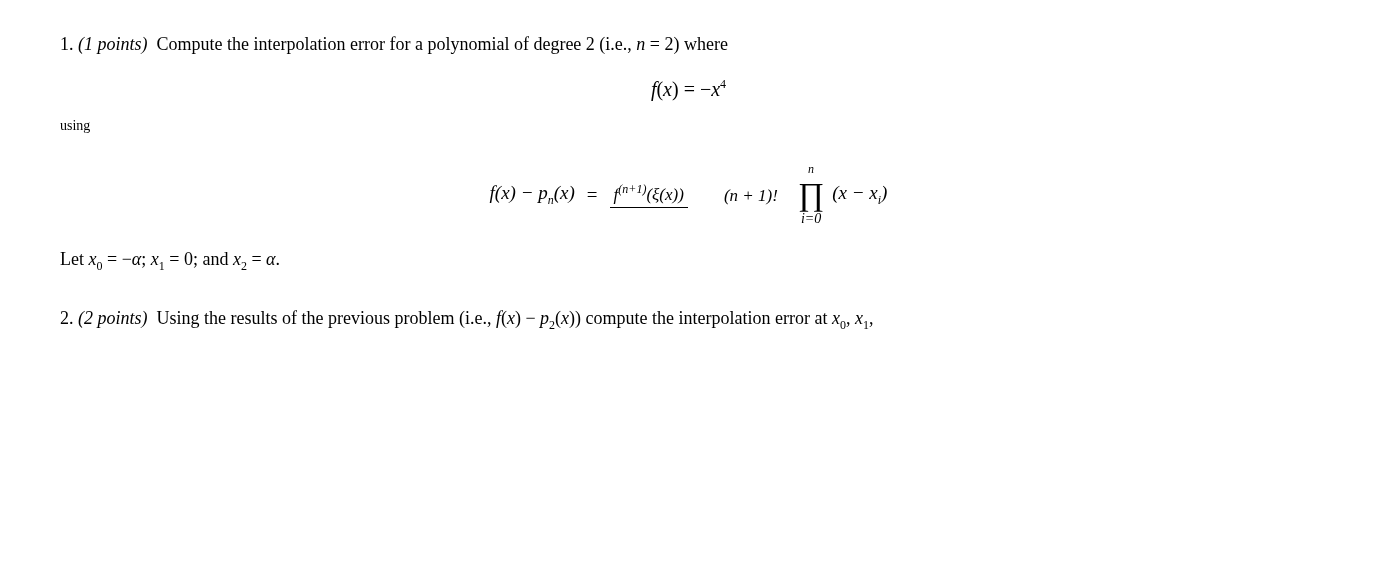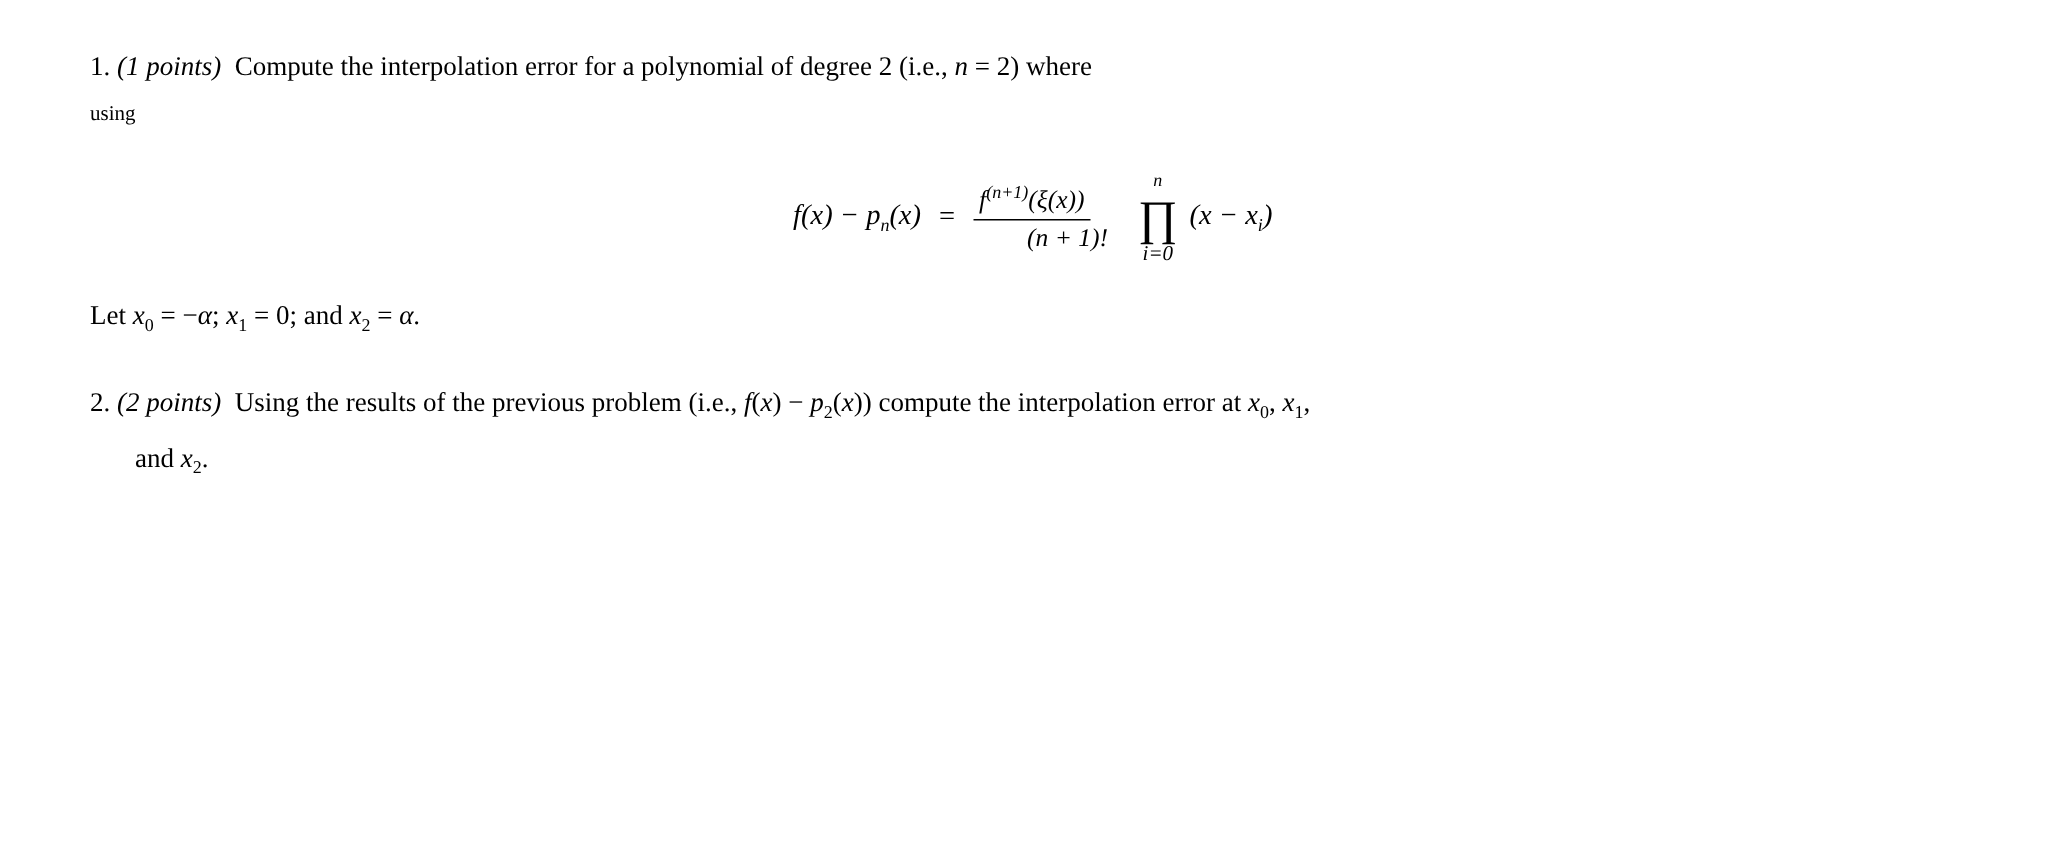--- a/index.html
+++ b/index.html
@@ -50,22 +50,21 @@
       margin-right: 12px;
       font-style: italic;
     }
 
     .equals {
       margin-right: 12px;
     }
 
     .fraction {
       display: inline-flex;
-      flex-direction: column;
-      align-items: flex-start;
+      align-items: center;
       vertical-align: middle;
       margin-right: 12px;
     }
 
     .fraction .numerator {
       border-bottom: 1.5px solid #000;
       padding: 0 4px 2px 4px;
       font-style: italic;
       font-size: 17px;
     }
@@ -135,20 +134,23 @@
 <body>
 
 <div class="problem">
   <div class="problem-header">
     <span>1.&nbsp;</span><span class="points">(1 points)</span>
     <span>
       &nbsp;Compute the interpolation error for a polynomial of degree 2 (i.e., <span class="italic">n</span> = 2) where
     </span>
   </div>
 
+  <div class="center-formula">
+    <span class="italic">f</span>(<span class="italic">x</span>) = −<span class="italic">x</span><sup>4</sup>
+  </div>
 
   <div class="using-text">
     <span>using</span>
   </div>
 
   <div class="interpolation-formula">
     <span class="formula-lhs italic">
       f(x) − p<sub>n</sub>(x)
     </span>
     <span class="equals">=</span>
@@ -177,16 +179,13 @@
   </div>
 </div>
 
 <div class="problem problem2">
   <div class="problem-header">
     <span>2.&nbsp;</span><span class="points">(2 points)</span>
     <span>
       &nbsp;Using the results of the previous problem (i.e., <span class="italic">f</span>(<span class="italic">x</span>) − <span class="italic">p</span><sub>2</sub>(<span class="italic">x</span>)) compute the interpolation error at <span class="italic">x</span><sub>0</sub>, <span class="italic">x</span><sub>1</sub>,
     </span>
   </div>
-  <div style="padding-left: 30px;">
-    and <span class="italic">x</span><sub>2</sub>.
-  </div>
 </div>
 
 </body></html>

